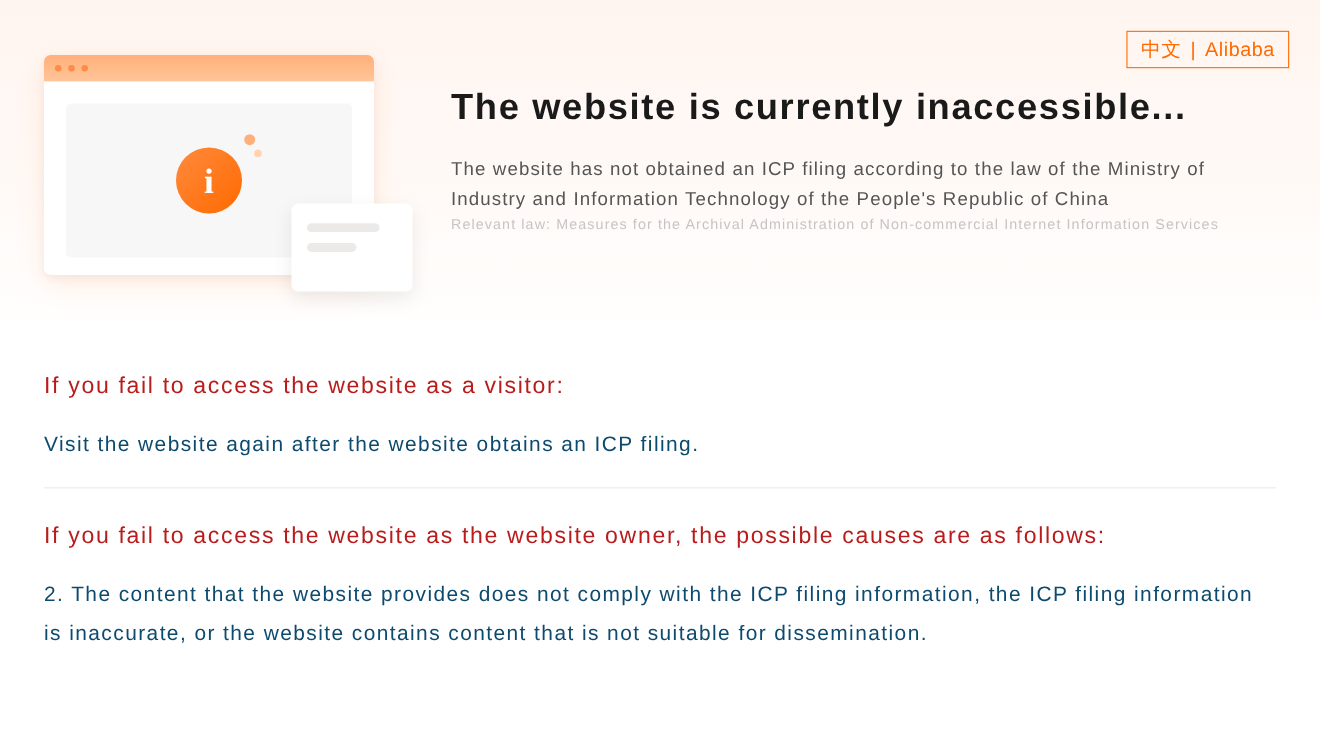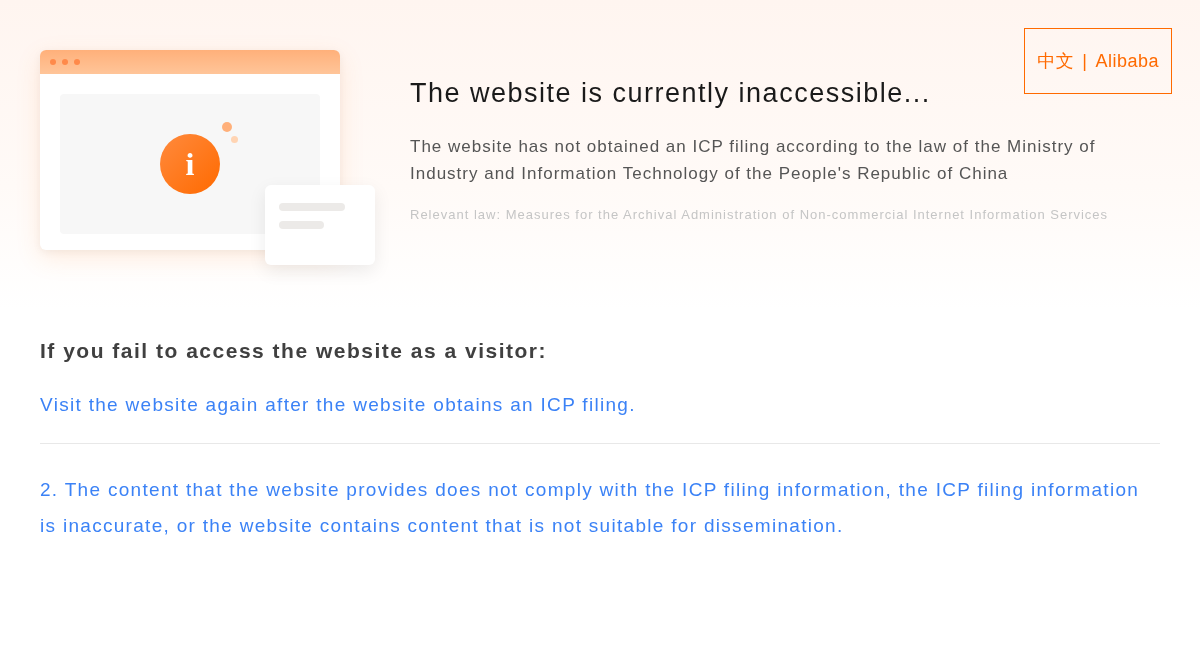--- a/index.html
+++ b/index.html
@@ -21,21 +21,21 @@
       display: flex;
       align-items: flex-start;
       position: relative;
     }
     .lang-switcher {
       position: absolute;
       top: 28px;
       right: 28px;
       border: 1.5px solid #ff6a00;
       color: #ff6a00;
-      padding: 20px 12px;
+      padding: 4px 12px;
       font-size: 18px;
       letter-spacing: 0.5px;
       display: flex;
       align-items: center;
       gap: 8px;
     }
     .lang-sep {
       color: #ff6a00;
     }
     .illustration {
@@ -133,54 +133,53 @@
     }
     .small-line.w1 { width: 80%; }
     .small-line.w2 { width: 55%; }
     .hero-text {
       padding-left: 40px;
       padding-top: 48px;
       flex: 1;
       max-width: 740px;
     }
     .hero-title {
-      font-size: 27px;
-      font-weight: 400;
+      font-size: 33px;
+      font-weight: 700;
       color: #1a1a1a;
       letter-spacing: 1.5px;
       margin-bottom: 24px;
     }
     .hero-desc {
       font-size: 17px;
       color: #555;
       line-height: 1.6;
       letter-spacing: 1px;
-      margin-bottom: 18px;
       font-weight: 400;
     }
     .hero-law {
       font-size: 13px;
       color: #c5c5c5;
       line-height: 1.6;
       letter-spacing: 1px;
     }
     .content {
       padding: 25px 40px;
     }
     .section-title {
       font-size: 21px;
-      font-weight: 700;
-      color: #404040;
+      font-weight: 400;
+      color: #b91c1c;
       letter-spacing: 1.5px;
       margin-bottom: 20px;
       line-height: 1.5;
     }
     .section-body {
       font-size: 19px;
-      color: #3b82f6;
+      color: #0c4a6e;
       letter-spacing: 1.3px;
       line-height: 1.9;
       margin-bottom: 20px;
       font-weight: 400;
     }
     .divider {
       border: none;
       border-top: 1px solid #e8e8e8;
       margin: 18px 0 28px 0;
     }
@@ -218,14 +217,15 @@
     <h1 class="hero-title">The website is currently inaccessible...</h1>
     <p class="hero-desc">The website has not obtained an ICP filing according to the law of the Ministry of Industry and Information Technology of the People's Republic of China</p>
     <p class="hero-law">Relevant law: Measures for the Archival Administration of Non-commercial Internet Information Services</p>
   </div>
 </div>
 
 <div class="content">
   <h2 class="section-title">If you fail to access the website as a visitor:</h2>
   <p class="section-body">Visit the website again after the website obtains an ICP filing.</p>
   <hr class="divider">
+  <h2 class="section-title">If you fail to access the website as the website owner, the possible causes are as follows:</h2>
   <p class="section-body">2. The content that the website provides does not comply with the ICP filing information, the ICP filing information is inaccurate, or the website contains content that is not suitable for dissemination.</p>
 </div>
 
 </body></html>

